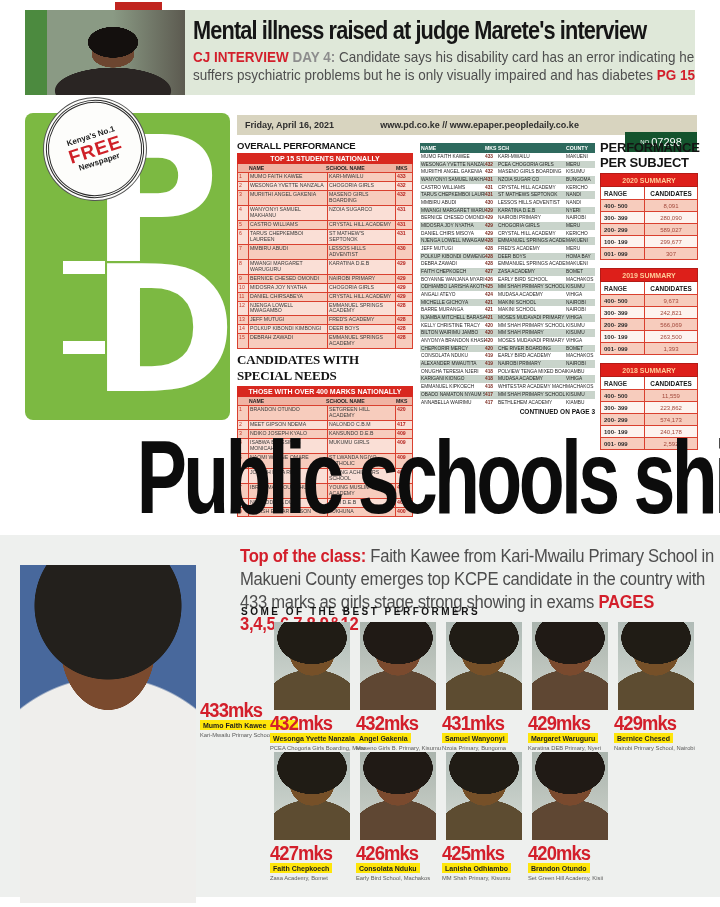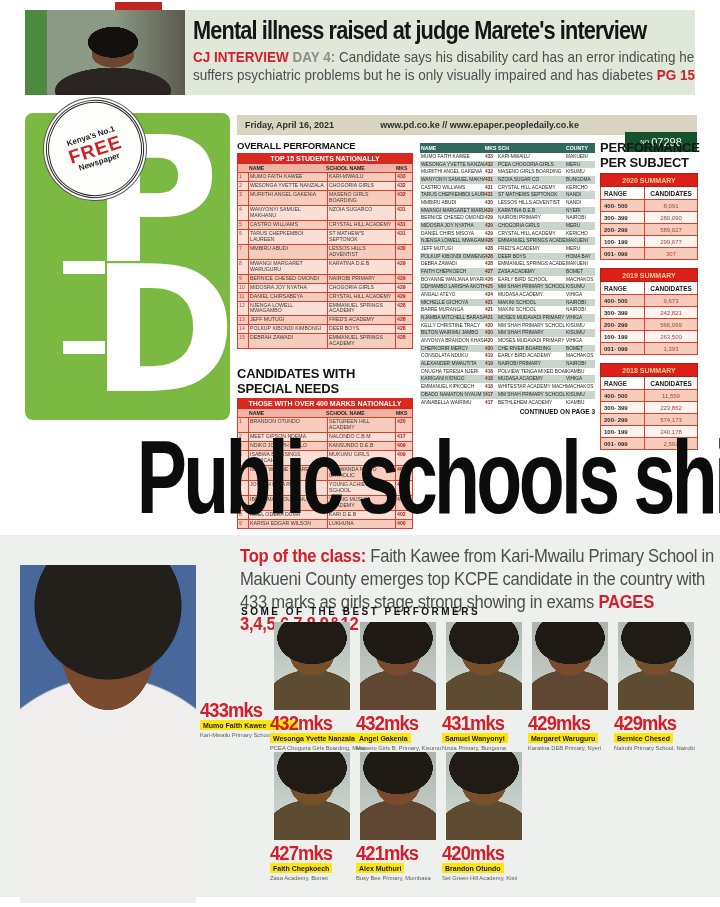--- a/index.html
+++ b/index.html
@@ -257,21 +257,21 @@
   </div>
 
   <div class="t15-row">
     <span class="cr">15</span>
     <span class="cn">DEBRAH ZAWADI</span>
     <span class="cs">EMMANUEL SPRINGS ACADEMY</span>
     <span class="cm">428</span>
   </div>
 </div>
 
-    <div class="sec-title small" style="margin-top:17px;">CANDIDATES WITH SPECIAL NEEDS</div>
+    <div class="sec-title small" style="margin-top:3px;font-family:Liberation Serif, serif;">CANDIDATES WITH SPECIAL NEEDS</div>
     <div class="band" style="margin-top:2px;">THOSE WITH OVER 400 MARKS NATIONALLY</div>
     <div class="pink-head">
       <span class="hr-cr"></span>
       <span class="hr-cn">NAME</span>
       <span class="hr-cs">SCHOOL NAME</span>
       <span class="hr-cm">MKS</span>
     </div>
     <div>
   <div class="t15-row">
     <span class="cr">1</span>
@@ -743,28 +743,34 @@
   </div>
 </div>
   <div class="abs photo-row" style="left:270px;top:752px;">
   <div class="card">
     <div class="ph portrait"></div>
     <div class="mks">427mks</div>
     <div class="nm">Faith Chepkoech</div>
     <div class="sch">Zasa Academy, Bomet</div>
   </div>
 
-
-
-  <div class="card">
-    <div class="ph portrait"></div>
-    <div class="mks">421mks</div>
-    <div class="nm">Alex Muthuri</div>
-    <div class="sch">Busy Bee Primary, Mombasa</div>
-  </div>
+  <div class="card">
+    <div class="ph portrait"></div>
+    <div class="mks">426mks</div>
+    <div class="nm">Consolata Nduku</div>
+    <div class="sch">Early Bird School, Machakos</div>
+  </div>
+
+  <div class="card">
+    <div class="ph portrait"></div>
+    <div class="mks">425mks</div>
+    <div class="nm">Lanisha Odhiambo</div>
+    <div class="sch">MM Shah Primary, Kisumu</div>
+  </div>
+
 
   <div class="card">
     <div class="ph portrait"></div>
     <div class="mks">420mks</div>
     <div class="nm">Brandon Otundo</div>
     <div class="sch">Set Green Hill Academy, Kisii</div>
   </div>
 </div>
 
 </div>

